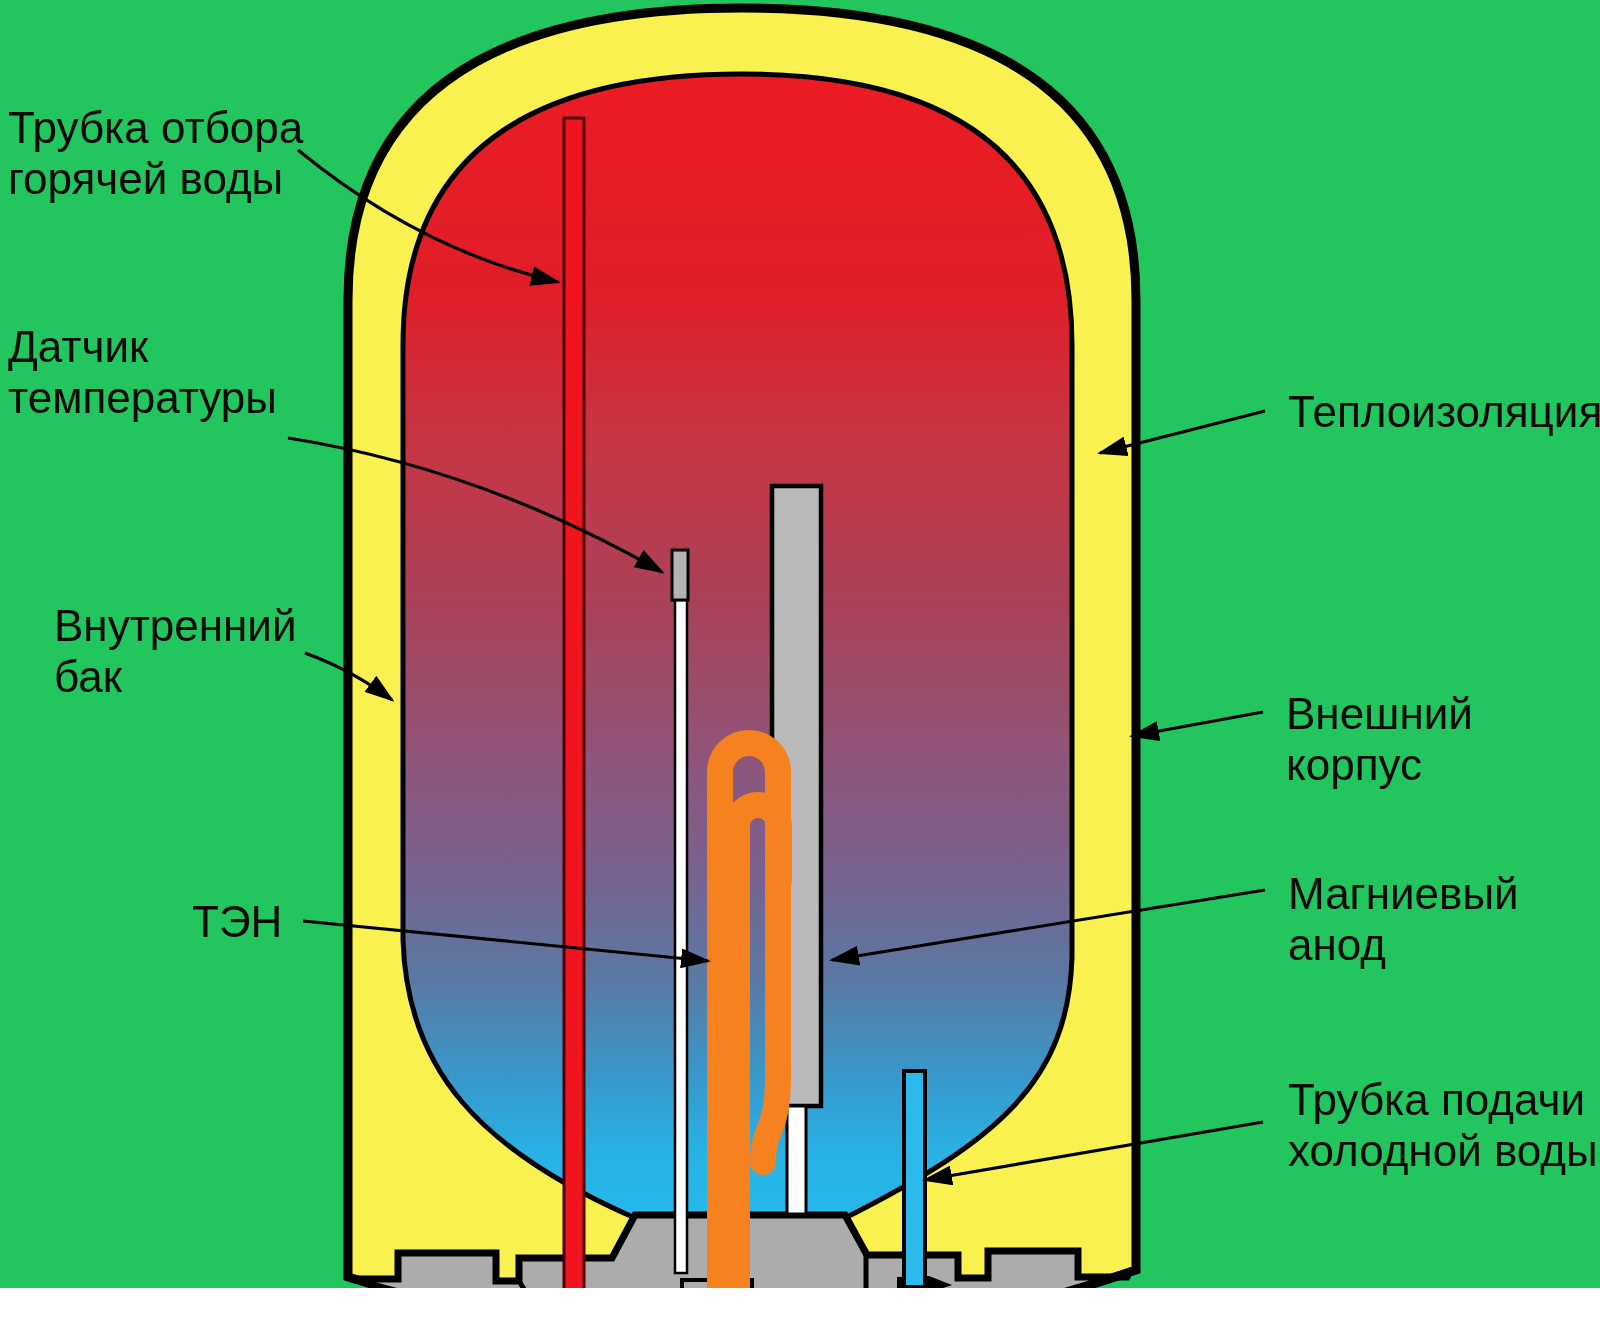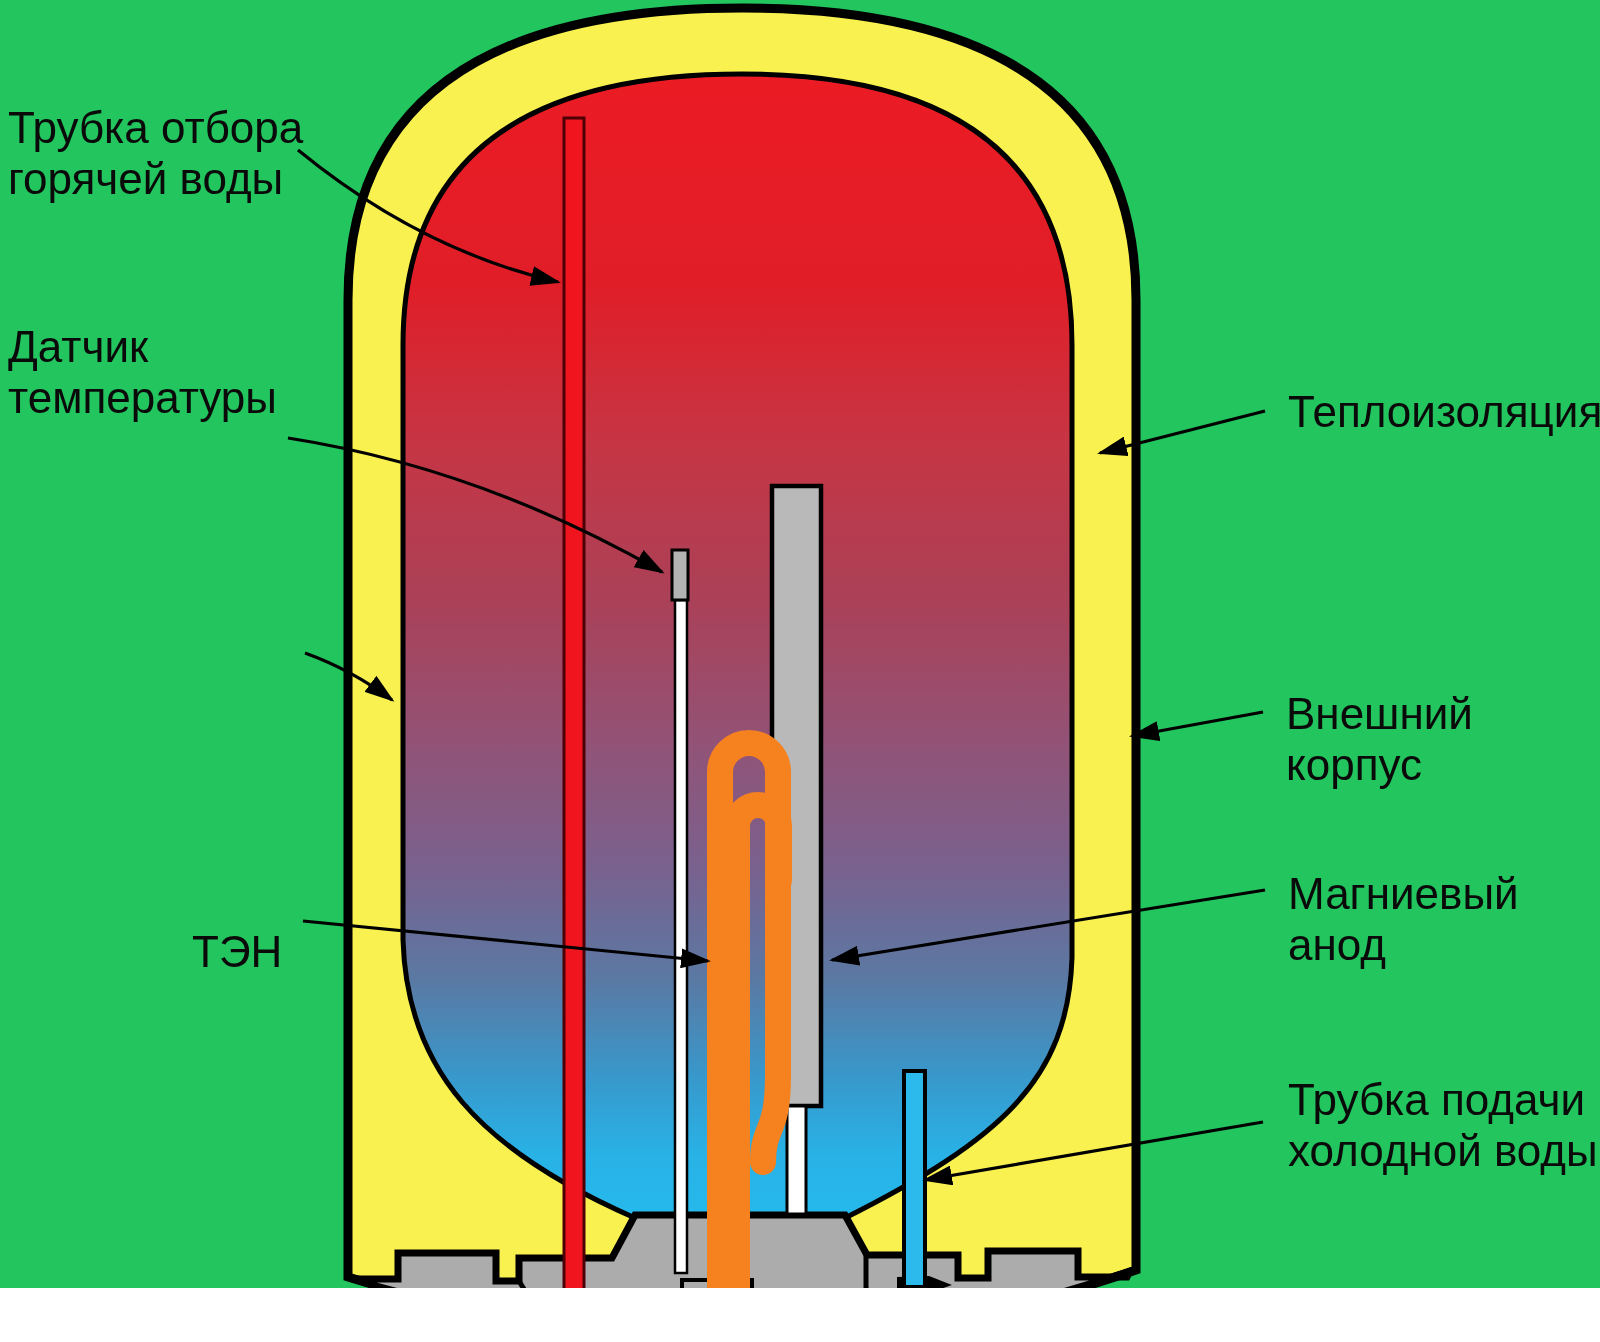--- a/index.html
+++ b/index.html
@@ -89,22 +89,24 @@
       <path d="M 1263,1122 L 925,1180" marker-end="url(#ah)"></path>
     </g>
   </svg>
 
   <div class="lbl" style="left:8px;top:102px;">Трубка отбора
 горячей воды</div>
 
   <div class="lbl" style="left:8px;top:321px;">Датчик
 температуры</div>
 
+  <div class="lbl" style="left:54px;top:600px;">Внутренний
+бак</div>
 
-  <div class="lbl" style="left:192px;top:896px;margin-top:30px;">ТЭН</div>
+  <div class="lbl" style="left:192px;top:896px;">ТЭН</div>
 
   <div class="lbl" style="left:1288px;top:386px;">Теплоизоляция</div>
 
   <div class="lbl" style="left:1288px;top:868px;">Магниевый анод</div>
 
   <div class="lbl" style="left:1286px;top:688px;">Внешний корпус</div>
 
   <div class="lbl" style="left:1288px;top:1074px;">Трубка подачи
 холодной воды</div>
 

